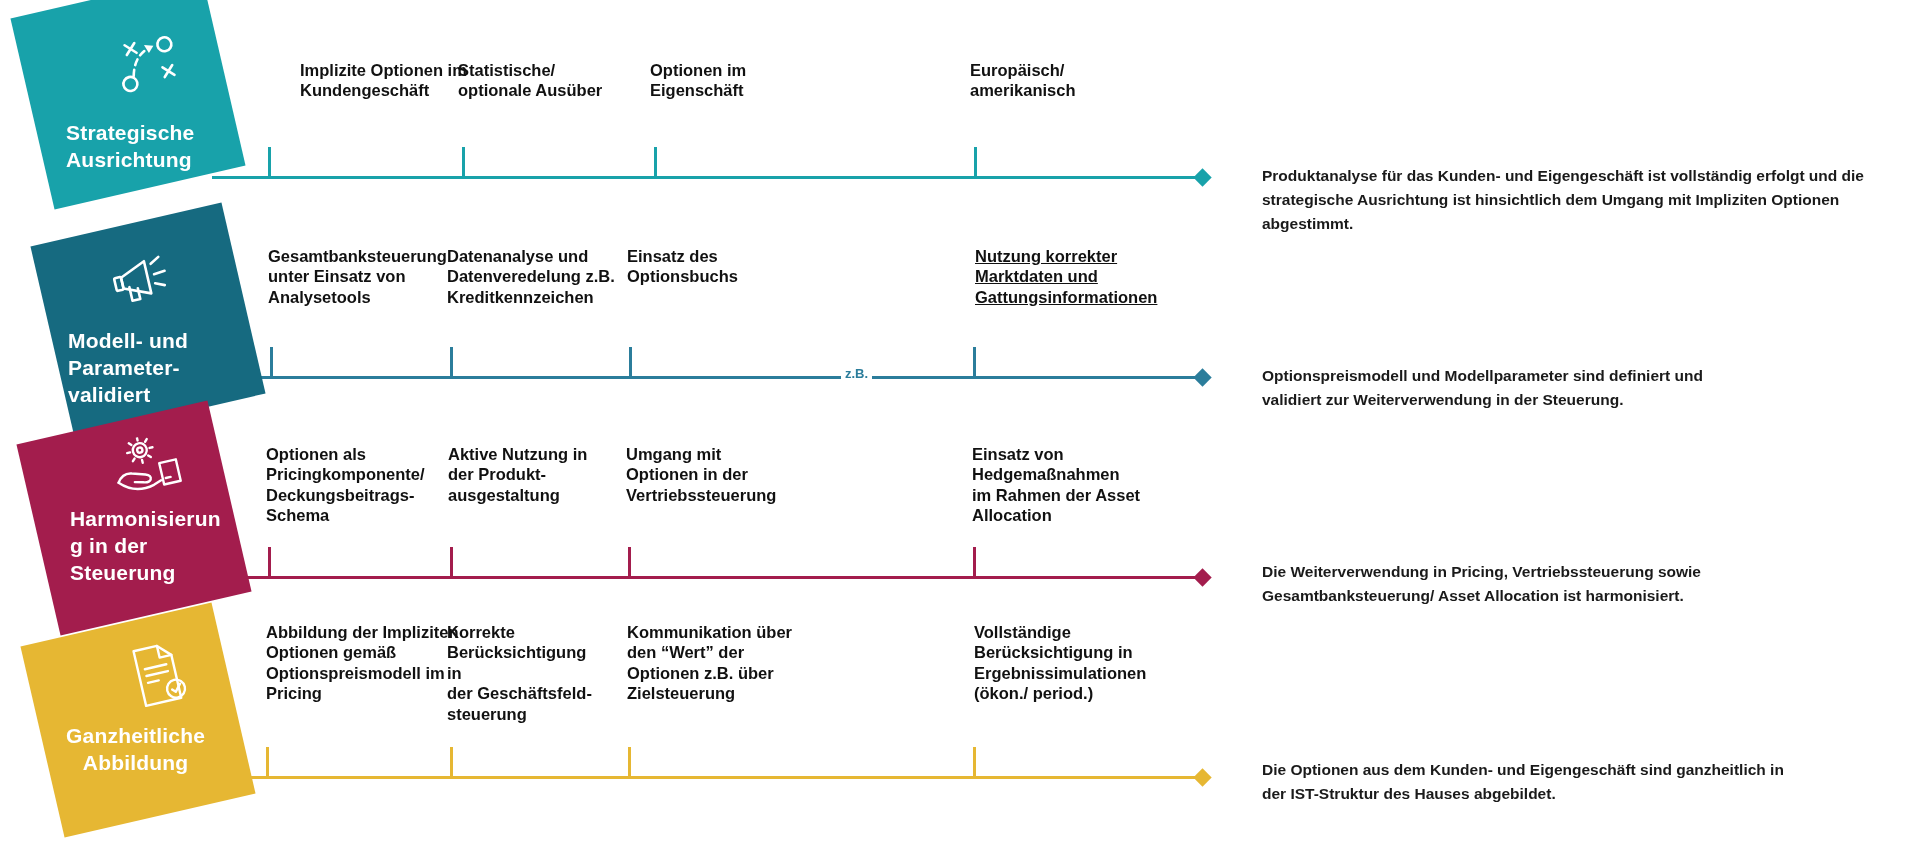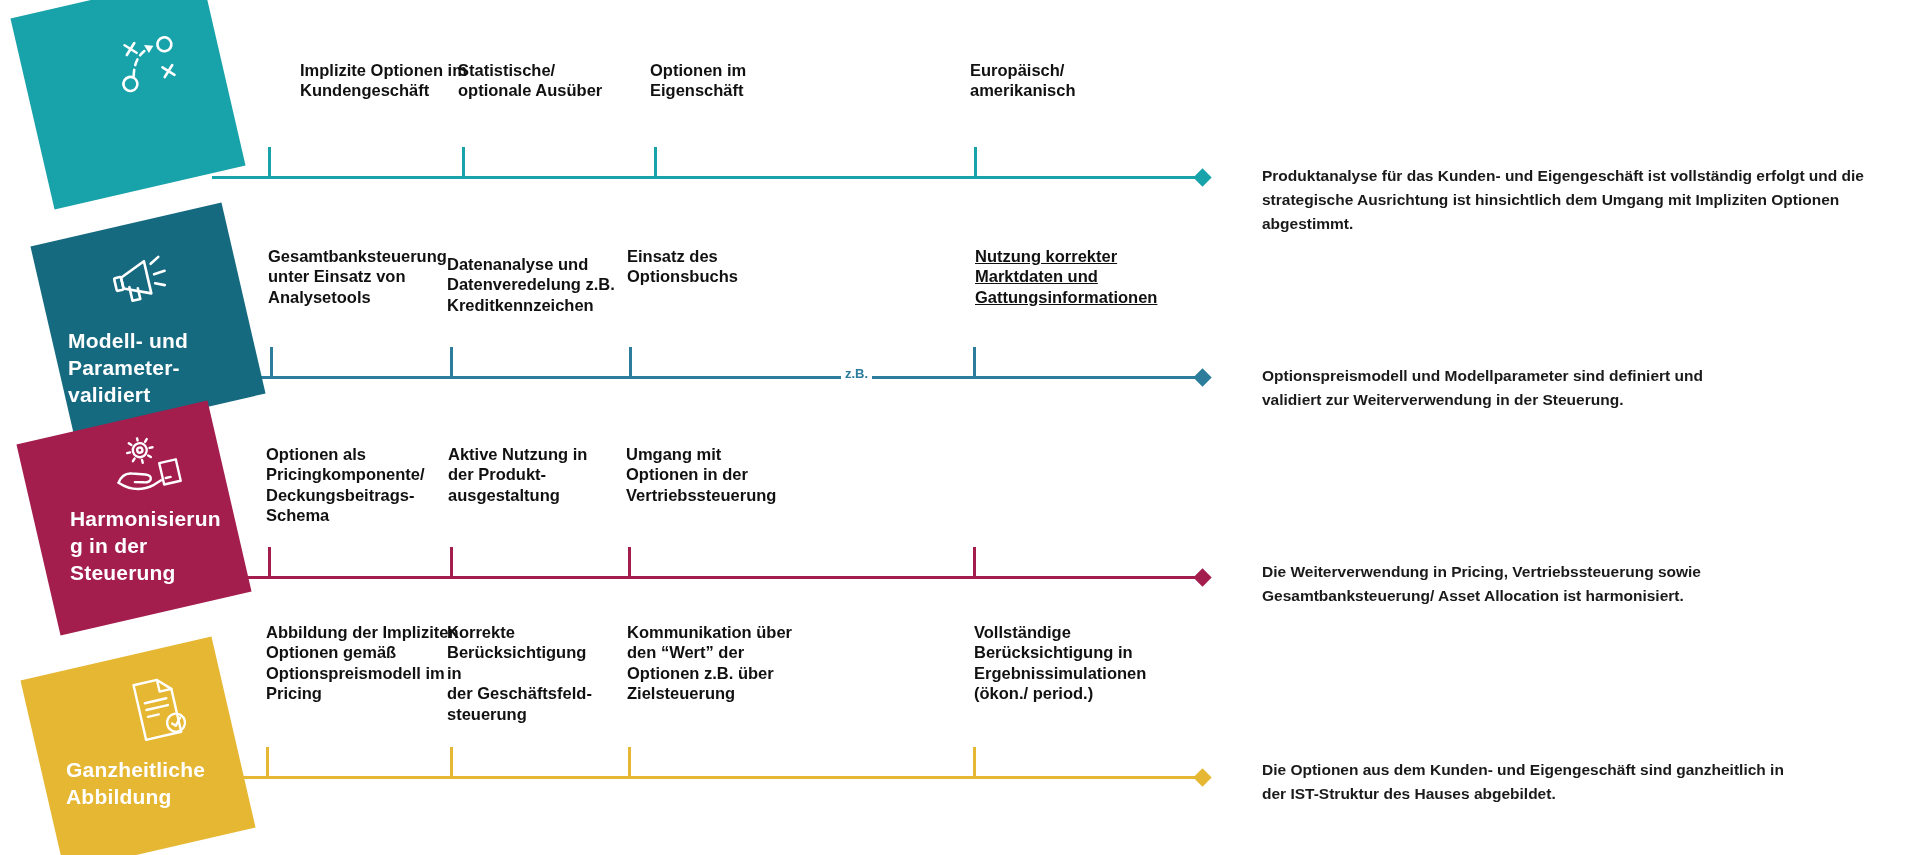--- a/index.html
+++ b/index.html
@@ -13,21 +13,21 @@
   .badge{position:absolute;width:196px;height:196px;}
   .badge-square{position:absolute;inset:0;transform:rotate(-13deg);}
   .badge-icon{position:absolute;transform:rotate(-13deg);}
   .badge-label{
     position:absolute;color:#ffffff;font-weight:bold;font-size:21px;
     line-height:1.28;white-space:pre-line;letter-spacing:.2px;
   }
   #badge1{left:30px;top:-6px;z-index:4;}
   #badge2{left:50px;top:222px;z-index:1;}
   #badge3{left:36px;top:420px;z-index:2;}
-  #badge4{left:40px;top:656px;z-index:3;}
+  #badge4{left:40px;top:622px;z-index:3;text-align:center;}
   .c1{background:#18a2aa;} .c2{background:#166a80;}
   .c3{background:#a31d4d;} .c4{background:#e6b733;}
   #badge1 .badge-icon{left:80px;top:42px;}
   #badge2 .badge-icon{left:56px;top:34px;}
   #badge3 .badge-icon{left:72px;top:16px;}
   #badge4 .badge-icon{left:90px;top:20px;}
   #badge1 .badge-label{left:36px;top:126px;}
   #badge2 .badge-label{left:18px;top:106px;}
   #badge3 .badge-label{left:34px;top:86px;}
   #badge4 .badge-label{left:26px;top:101px;}
@@ -51,21 +51,21 @@
     color:#2b7d9b;font-size:13px;font-weight:bold;padding:0 4px;
   }
 
   
   .item{
     position:absolute;width:222px;color:#111111;font-weight:bold;
     font-size:16.5px;line-height:1.24;white-space:pre-line;z-index:5;
   }
   .r1{top:60px;} .r2{top:246px;} .r3{top:444px;} .r4{top:622px;}
   .r1.i1{left:264px;margin-left:36px;} .r1.i2{left:458px;} .r1.i3{left:650px;} .r1.i4{left:970px;}
-  .r2.i1{left:268px;} .r2.i2{left:447px;margin-top:8px;} .r2.i3{left:627px;} .r2.i4{left:975px;text-decoration:underline;}
+  .r2.i1{left:268px;} .r2.i2{left:447px;} .r2.i3{left:627px;} .r2.i4{left:975px;text-decoration:underline;}
   .r3.i1{left:266px;} .r3.i2{left:448px;} .r3.i3{left:626px;} .r3.i4{left:972px;}
   .r4.i1{left:266px;} .r4.i2{left:447px;} .r4.i3{left:627px;} .r4.i4{left:974px;}
 
   
   .summary{
     position:absolute;left:1262px;width:690px;color:#1a1a1a;font-weight:bold;
     font-size:15.5px;line-height:1.55;white-space:pre-line;z-index:5;
   }
   #sum1{top:164px;} #sum2{top:364px;} #sum3{top:560px;} #sum4{top:758px;}
 
@@ -113,20 +113,22 @@
     <div class="badge-icon">
       <svg width="72" height="62" viewBox="0 0 72 62" fill="none" stroke="#ffffff" stroke-width="2.6" stroke-linecap="round" stroke-linejoin="round">
         <path d="M20 5 L30 15 M30 5 L20 15"></path>
         <path d="M52 35 L62 45 M62 35 L52 45"></path>
         <circle cx="59" cy="13" r="7"></circle>
         <circle cx="17" cy="44" r="7"></circle>
         <path d="M22 37 Q 27 17 44 13" stroke-dasharray="6 5"></path>
         <path d="M48 12 l-9 -3 l3 9 z" fill="#ffffff" stroke="none"></path>
       </svg>
     </div>
+    <div class="badge-label">Strategische
+Ausrichtung</div>
   </div>
 
   <div class="badge" id="badge2">
     <div class="badge-square c2"></div>
     <div class="badge-icon">
       <svg width="74" height="56" viewBox="0 0 74 56" fill="none" stroke="#ffffff" stroke-width="2.6" stroke-linecap="round" stroke-linejoin="round">
         <rect x="10" y="16" width="7" height="13" rx="1"></rect>
         <path d="M17 17 L43 6 V 39 L17 28 Z"></path>
         <path d="M23 28 V 42 H 31 V 31"></path>
         <path d="M49 10 L 58 5 M50 21 L 61 20 M49 30 L 58 34"></path>
@@ -195,20 +197,24 @@
   <div class="item r3 i1">Optionen als
 Pricingkomponente/
 Deckungsbeitrags-
 Schema</div>
   <div class="item r3 i2">Aktive Nutzung in
 der Produkt-
 ausgestaltung</div>
   <div class="item r3 i3">Umgang mit
 Optionen in der
 Vertriebssteuerung</div>
+  <div class="item r3 i4">Einsatz von
+Hedgemaßnahmen
+im Rahmen der Asset
+Allocation</div>
 
   <div class="item r4 i1">Abbildung der Impliziten
 Optionen gemäß
 Optionspreismodell im
 Pricing</div>
   <div class="item r4 i2">Korrekte
 Berücksichtigung
 in
 der Geschäftsfeld-
 steuerung</div>

